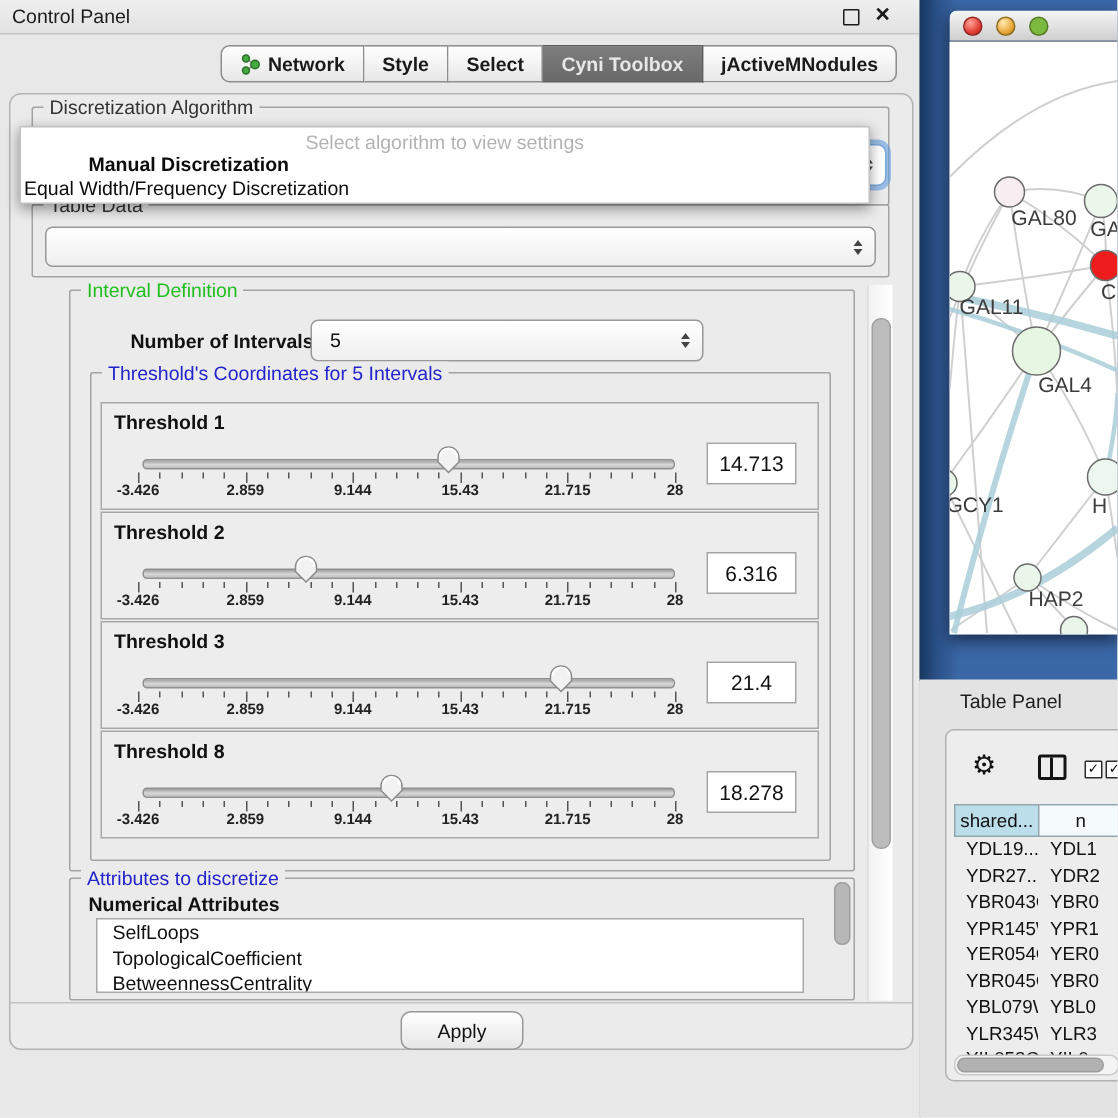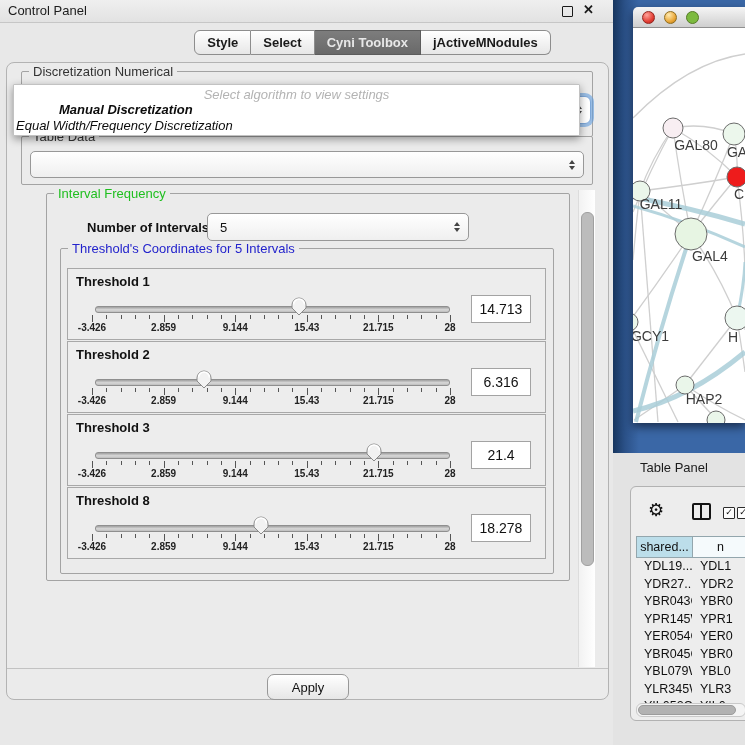--- a/index.html
+++ b/index.html
@@ -37,21 +37,21 @@
   .combo-text{position:absolute;left:12px;top:50%;transform:translateY(-50%);font-size:13px;color:#111;}
   .stepper{position:absolute;right:8px;top:50%;transform:translateY(-50%);display:flex;flex-direction:column;gap:2px;}
   .stepper .up{width:0;height:0;border-left:3.5px solid transparent;border-right:3.5px solid transparent;border-bottom:4.5px solid #444;}
   .stepper .dn{width:0;height:0;border-left:3.5px solid transparent;border-right:3.5px solid transparent;border-top:4.5px solid #444;}
 
   .algo-combo{left:22px;top:33px;width:560px;height:26px;background:#fff;border:1px solid #7da7d8;border-radius:6px;
     box-shadow:0 0 0 3px rgba(96,156,222,.6);z-index:4;}
 
   
   .popup{left:13px;top:84px;width:565px;height:50px;background:#fff;border:1px solid #c2c2c2;border-radius:1px;
-    box-shadow:0 3px 9px rgba(0,0,0,.4);z-index:50;font-style:italic;}
+    box-shadow:0 3px 9px rgba(0,0,0,.4);z-index:50;}
   .popup-placeholder{position:absolute;left:0;top:2px;width:100%;text-align:center;font-size:13px;color:#b3b3b3;}
   .popup-item{position:absolute;left:2px;width:560px;height:16px;font-size:13px;color:#0c0c0c;white-space:nowrap;}
 
   
   .thr-row{position:absolute;left:6px;width:477px;height:70px;border:1px solid #a8a8a8;background:#ededed;}
   .thr-label{position:absolute;left:8px;top:5px;font-size:13px;font-weight:700;color:#111;}
   .thr-track{position:absolute;left:27px;top:37px;width:353px;height:5px;border-radius:3px;
     background:linear-gradient(#9f9f9f,#d8d8d8 55%,#bdbdbd);border:1px solid #8f8f8f;}
   .thr-thumb{position:absolute;top:28px;width:16px;height:19px;}
   .tick{position:absolute;width:1px;background:#555;}
@@ -108,41 +108,41 @@
   <div class="abs control-panel">
     <div class="abs cp-titlebar">
       <div class="abs cp-title">Control Panel</div>
       <div class="abs float-btn"></div>
       <div class="abs close-btn">✕</div>
     </div>
 
     <div class="abs main-panel">
 
       <div class="group" style="left:14px;top:8px;width:570px;height:64px;">
-        <span class="group-title t-dark">Discretization Numerical</span>
+        <span class="group-title t-dark">Discretization Algorithm</span>
       </div>
       <div class="abs algo-combo">
         <span class="stepper">
             <span class="up"></span>
             <span class="dn"></span>
           </span>
       </div>
 
       <div class="group" style="left:14px;top:73px;width:570px;height:47px;">
         <span class="group-title t-dark">Table Data</span>
         <div class="combo" style="left:8px;top:14px;width:552px;height:25px;">
           <span class="stepper">
               <span class="up"></span>
               <span class="dn"></span>
             </span>
         </div>
       </div>
 
       <div class="group" style="left:39px;top:130px;width:522px;height:386px;">
-        <span class="group-title t-green">Interval Frequency</span>
+        <span class="group-title t-green">Interval Definition</span>
         <div class="abs" style="left:40px;top:26px;font-size:13px;font-weight:700;color:#111;">Number of Intervals</div>
         <div class="combo" style="left:160px;top:19px;width:260px;height:26px;">
           <span class="combo-text">5</span>
           <span class="stepper">
               <span class="up"></span>
               <span class="dn"></span>
             </span>
         </div>
 
         <div class="group" style="left:13px;top:54px;width:492px;height:324px;">
@@ -309,32 +309,52 @@
                 <svg class="thr-thumb" width="16" height="19" style="left: 184.908px;">
                   <path d="M1,8 A7,7 0 0 1 15,8 L15,11 L8,18 L1,11 Z" fill="#f2f2f2" stroke="#8a8a8a"></path>
                   <path d="M2.5,7.5 A5.5,5.5 0 0 1 13.5,7.5" fill="none" stroke="#ffffff" stroke-width="1.5"></path>
                 </svg>
                 <div class="thr-value">18.278</div>
               </div>
             </div>
         </div>
       </div>
 
+      <div class="group" style="left:39px;top:522px;width:522px;height:80px;">
+        <span class="group-title t-blue">Attributes to discretize</span>
+        <div class="abs" style="left:12px;top:9px;font-size:13px;font-weight:700;color:#111;">Numerical Attributes</div>
+        <div class="attr-list" id="attr-list">
+            <div class="attr-item">SelfLoops</div>
+            <div class="attr-item">TopologicalCoefficient</div>
+            <div class="attr-item">BetweennessCentrality</div>
+          </div>
+        <div class="attr-scroll"></div>
+      </div>
 
       <div class="abs vscroll">
         <div class="vscroll-thumb"></div>
       </div>
 
       <div class="abs apply-sep"></div>
       <div class="abs apply-btn">Apply</div>
     </div>
 
   </div>
 
   <div class="abs tabrow top-tabrow" id="top-tabs">
+      <div class="tabbtn">
+        <svg width="14" height="14">
+          <line x1="4" y1="3" x2="10" y2="7" stroke="#8a8a8a"></line>
+          <line x1="4" y1="11" x2="10" y2="7" stroke="#8a8a8a"></line>
+          <circle cx="4" cy="3" r="2.3" fill="#44a93f" stroke="#2c7028"></circle>
+          <circle cx="10" cy="7" r="2.8" fill="#44a93f" stroke="#2c7028"></circle>
+          <circle cx="4" cy="11" r="2.3" fill="#44a93f" stroke="#2c7028"></circle>
+        </svg>
+        <span>Network</span>
+      </div>
       <div class="tabbtn">
         <span>Style</span>
       </div>
       <div class="tabbtn">
         <span>Select</span>
       </div>
       <div class="tabbtn sel">
         <span>Cyni Toolbox</span>
       </div>
       <div class="tabbtn">

